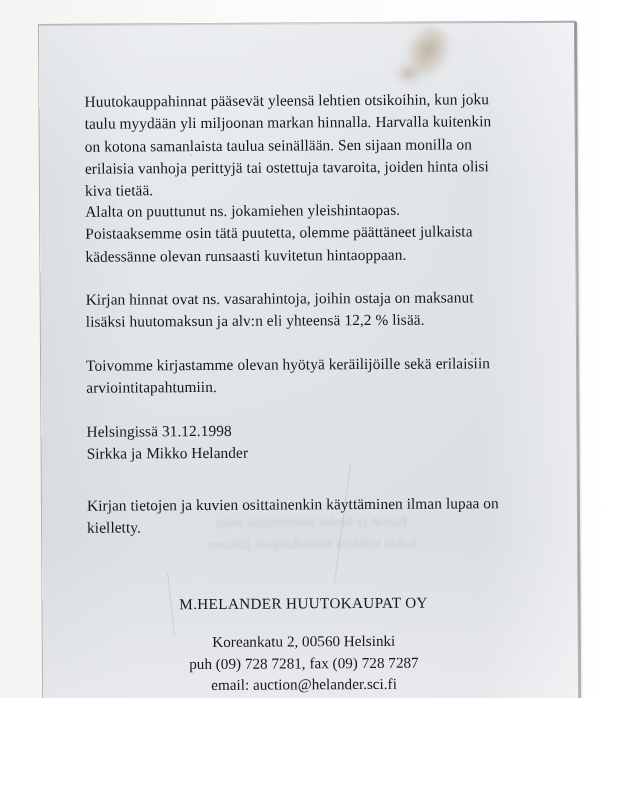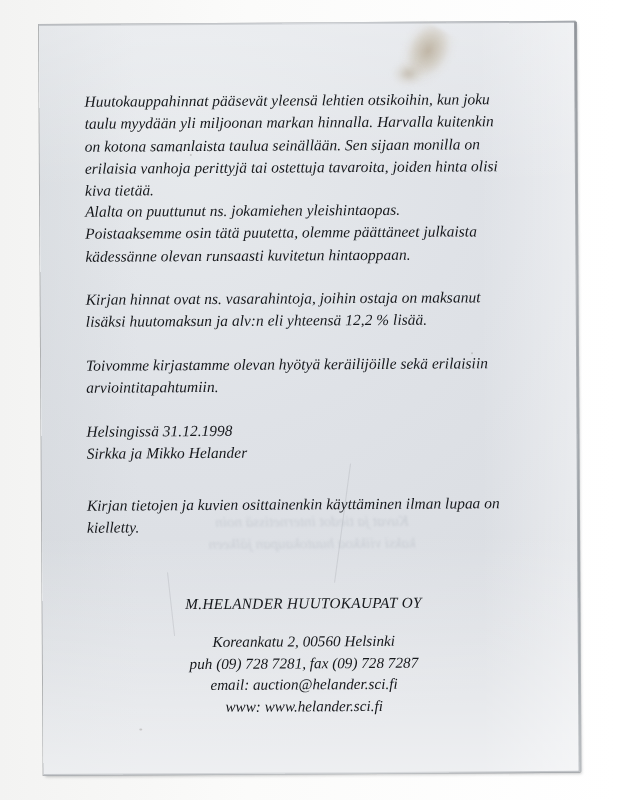--- a/index.html
+++ b/index.html
@@ -4,25 +4,24 @@
 <title>Scanned page</title>
 <style>
   html, body {
     margin: 0;
     padding: 0;
     background: #ffffff;
   }
   #scan {
     position: relative;
     width: 618px;
-    height: 800px;
+    height: 698px;
     overflow: hidden;
     background: #fdfdfd;
     font-family: "Liberation Serif", "DejaVu Serif", serif;
-    font-style: italic;
   }
 
   
   .backdrop {
     position: absolute;
     inset: 0;
     background:
       linear-gradient(90deg, #f3f3f2 0%, #fbfbfa 40%, #ffffff 100%);
   }
 

